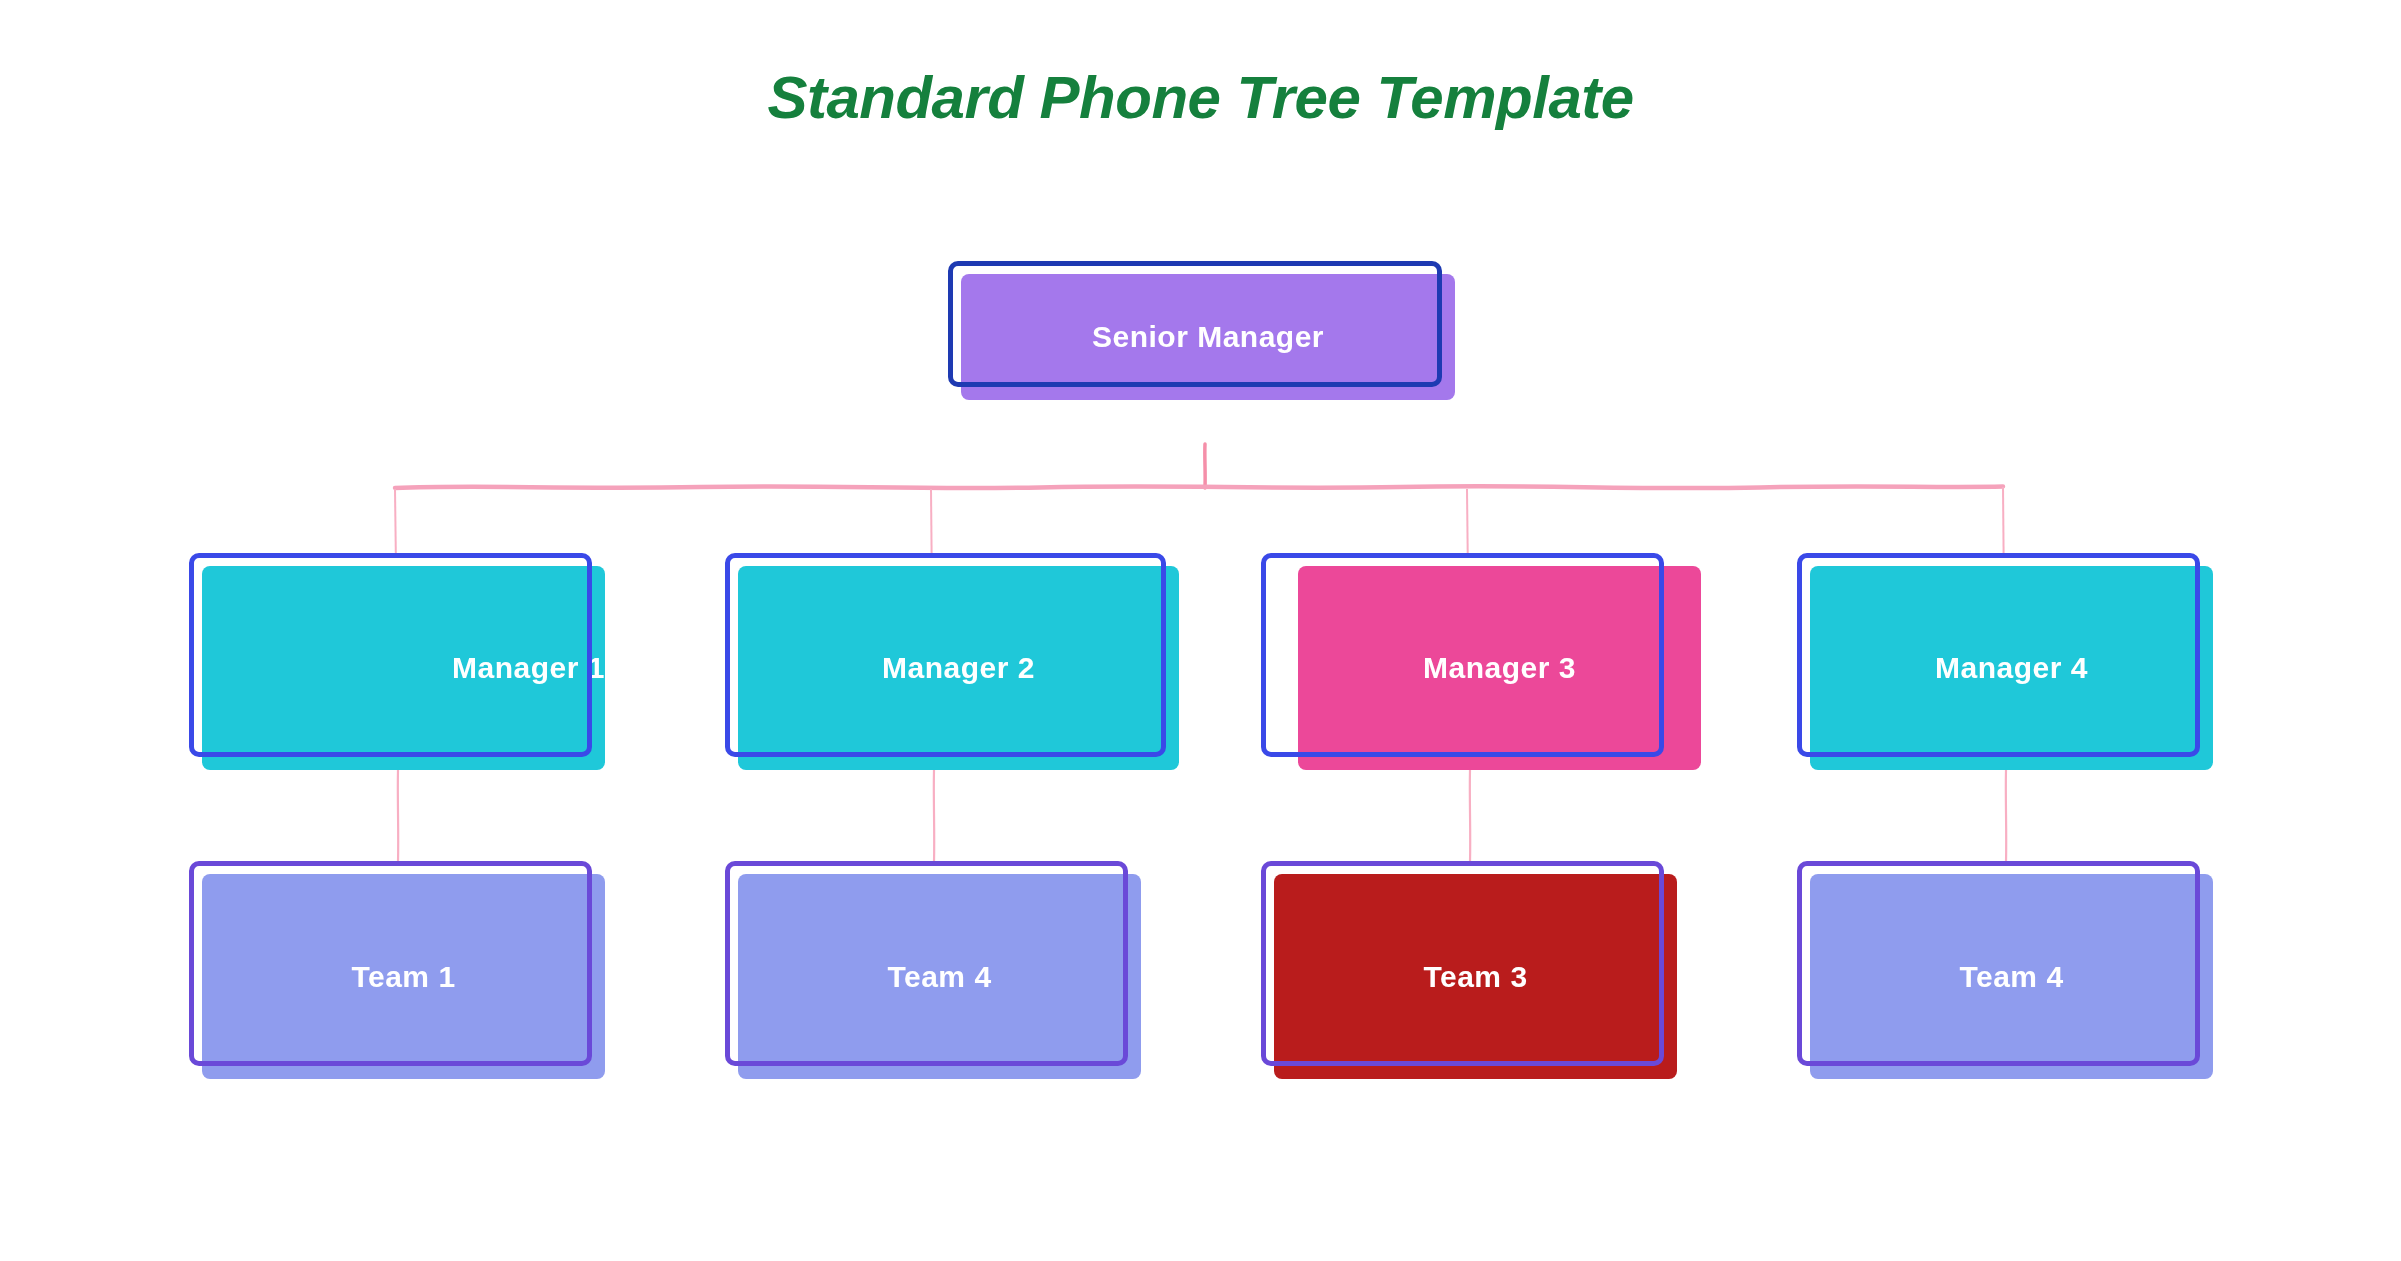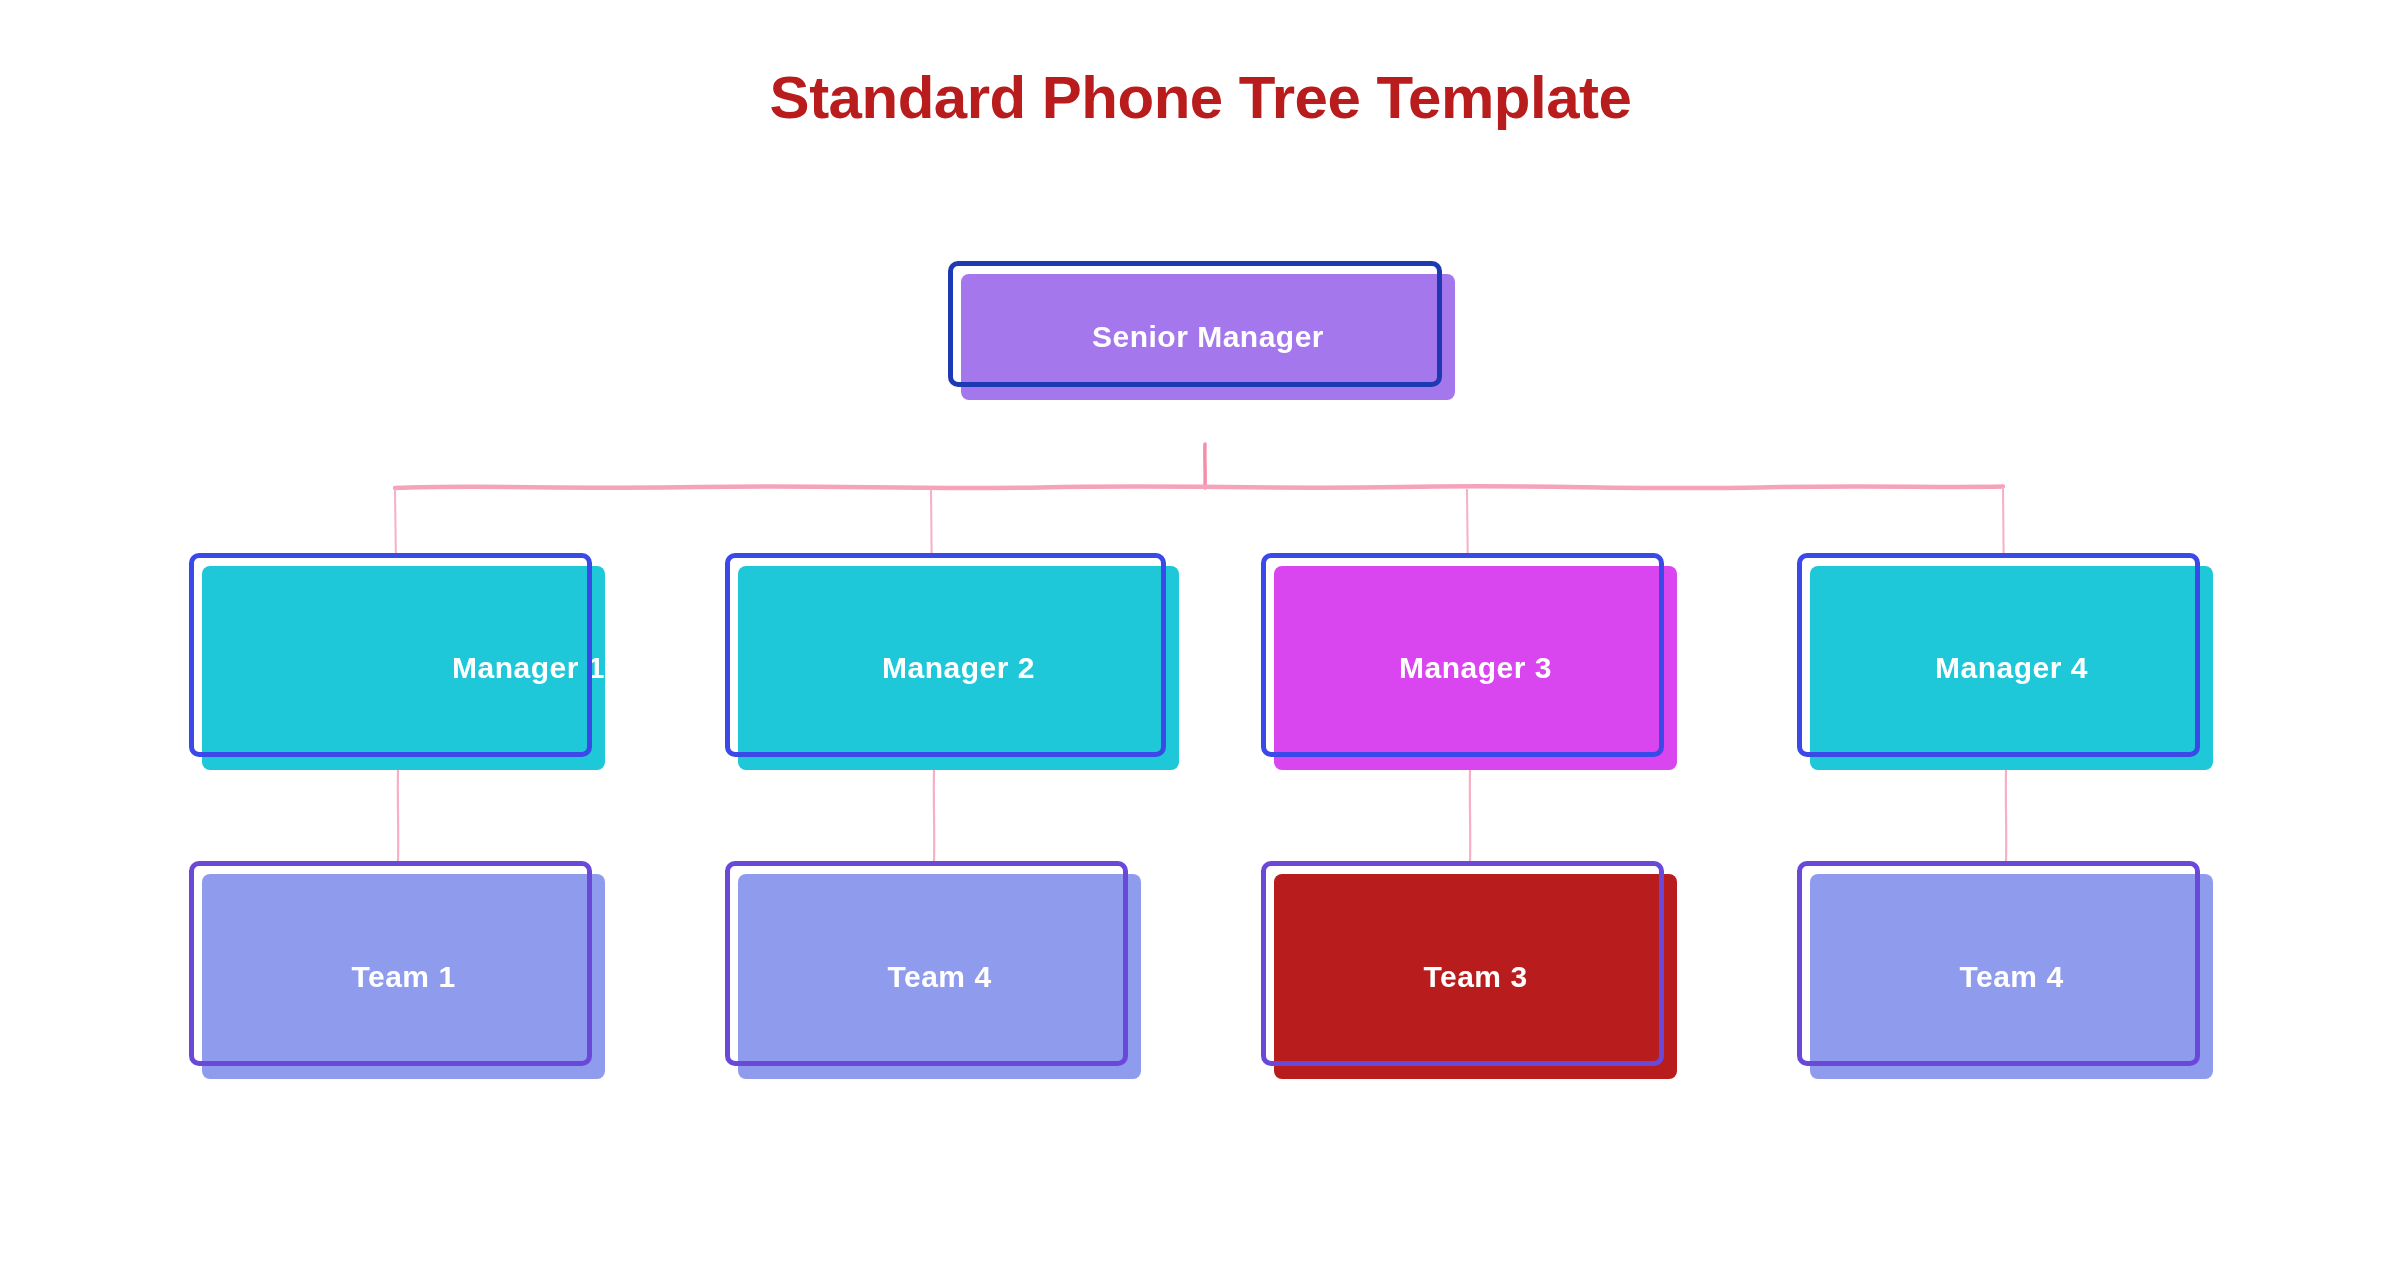--- a/index.html
+++ b/index.html
@@ -64,21 +64,21 @@
   #node-team-1   { left: 202px;  top: 874px; width: 403px; height: 205px; }
   #node-team-2   { left: 738px;  top: 874px; width: 403px; height: 205px; }
   #node-team-3   { left: 1274px; top: 874px; width: 403px; height: 205px; }
   #node-team-4   { left: 1810px; top: 874px; width: 403px; height: 205px; }
 </style>
 </head>
 <body>
 
 <div id="canvas">
 
-  <h1 class="page-title" style="color: #b91c1c;">Standard Phone Tree Template</h1>
+  <h1 class="page-title" style="color: #15803d; font-style: italic;">Standard Phone Tree Template</h1>
 
   <svg class="connector-svg" viewBox="0 0 2401 1261" fill="none">
 
     <path d="M1205,444 C1204.4,458 1205.6,472 1205,488" stroke-width="3.5" stroke-linecap="round" stroke="#F58FA9"></path>
 
     <path d="M395,488 C480,484.5 560,489.5 700,487 C840,484.5 900,490 1040,487.5
              C1180,484.5 1260,489.5 1400,487 C1540,484 1620,490 1760,487.5
              C1860,485 1945,488 2003,486.5" stroke-width="4.5" stroke-linecap="round" stroke="#F5A2BB"></path>
 
     <path d="M395,489 L395.8,553" stroke-width="2" stroke="#F8AFC3"></path>
@@ -105,21 +105,21 @@
     </div>
     <div class="box-outline" style="border-color: rgb(58, 73, 232);"></div>
   </div>
   <div class="node" id="node-manager-2">
     <div class="box-fill" style="background-color: rgb(31, 200, 217);">
       <span class="node-label" style="color: rgb(255, 255, 255);">Manager 2</span>
     </div>
     <div class="box-outline" style="border-color: rgb(58, 73, 232);"></div>
   </div>
   <div class="node" id="node-manager-3">
-    <div class="box-fill" style="background-color: #d946ef;">
+    <div class="box-fill" style="background-color: #ec4899; margin-left: 24px;">
       <span class="node-label" style="color: rgb(255, 255, 255);">Manager 3</span>
     </div>
     <div class="box-outline" style="border-color: rgb(58, 73, 232);"></div>
   </div>
   <div class="node" id="node-manager-4">
     <div class="box-fill" style="background-color: rgb(31, 200, 217);">
       <span class="node-label" style="color: rgb(255, 255, 255);">Manager 4</span>
     </div>
     <div class="box-outline" style="border-color: rgb(58, 73, 232);"></div>
   </div>

